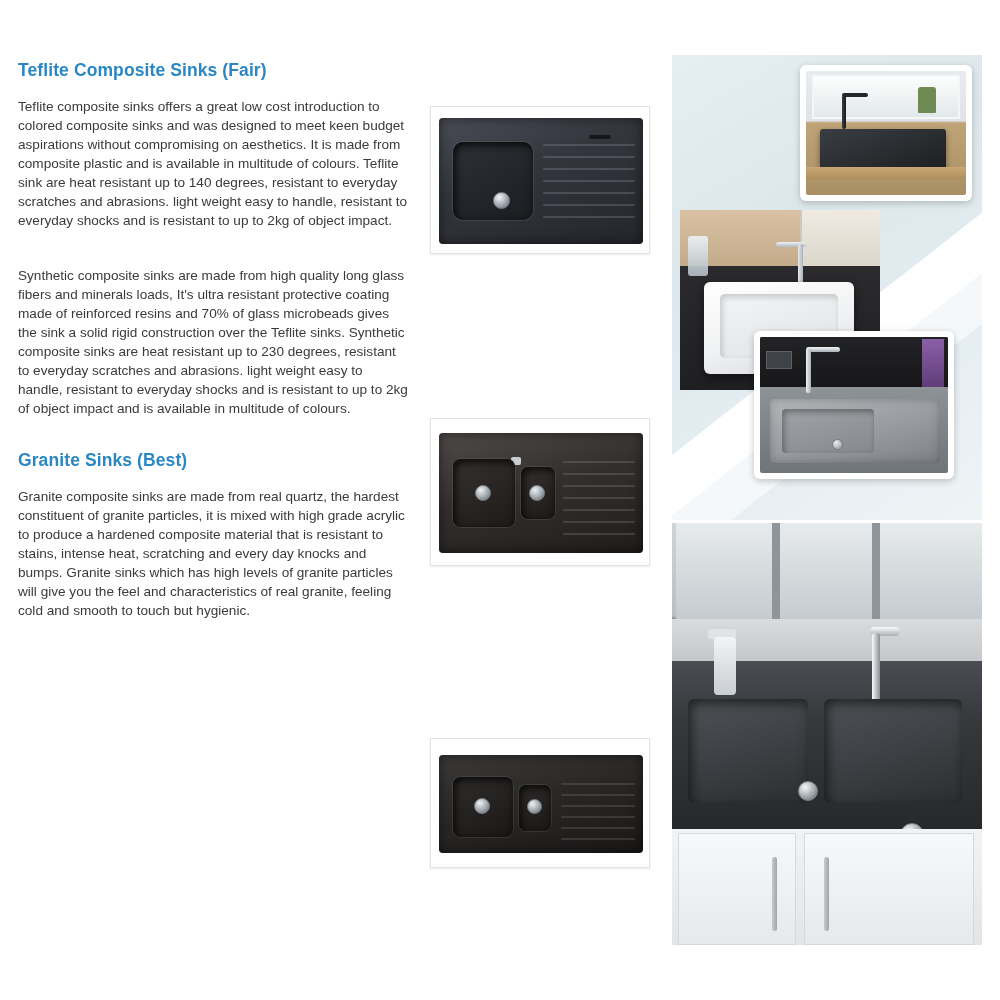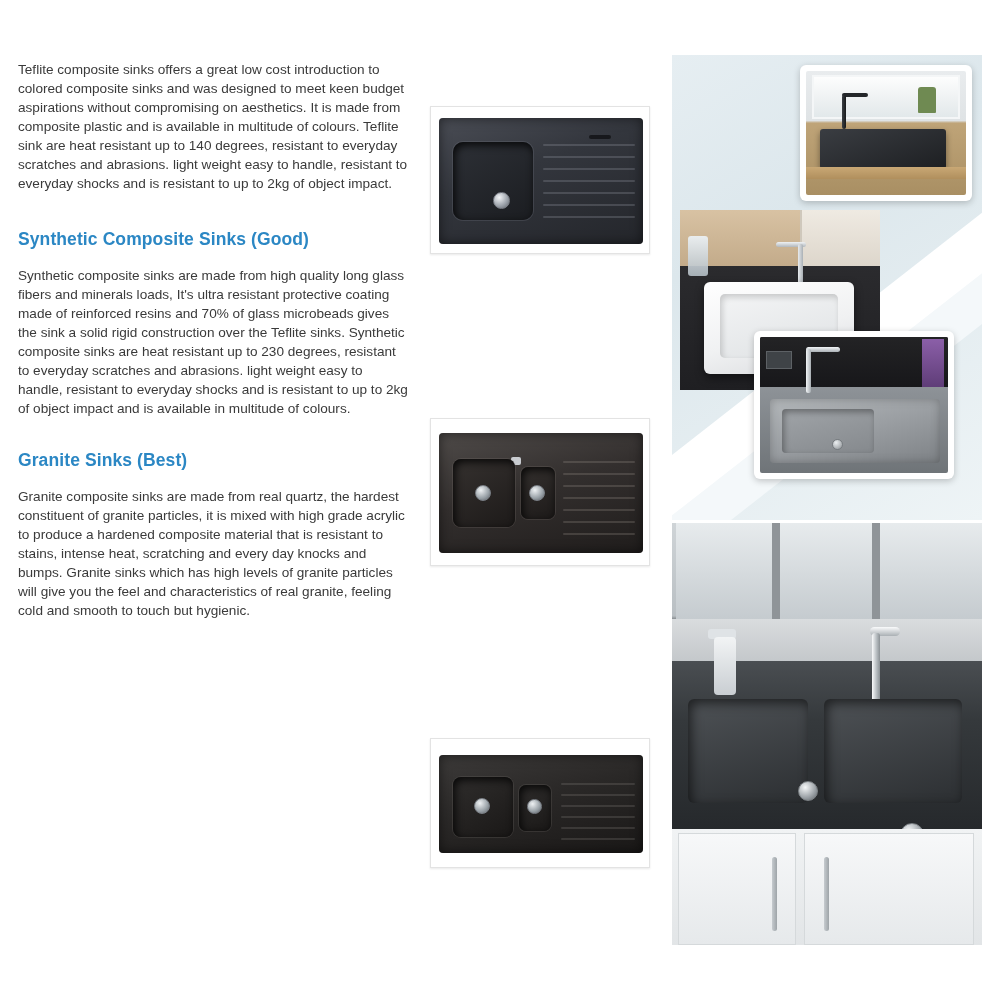--- a/index.html
+++ b/index.html
@@ -414,25 +414,25 @@
   }
 </style>
 </head>
 <body>
 
 <div id="page">
 
   <div class="text-col">
 
     <div class="section">
+      <h2 class="section-title">Teflite Composite Sinks (Fair)</h2>
       <p class="section-body">Teflite composite sinks offers a great low cost introduction to colored composite sinks and was designed to meet keen budget aspirations without compromising on aesthetics. It is made from composite plastic and is available in multitude of colours. Teflite sink are heat resistant up to 140 degrees, resistant to everyday scratches and abrasions. light weight easy to handle, resistant to everyday shocks and is resistant to up to 2kg of object impact.</p>
     </div>
 
     <div class="section" style="margin-top:36px;">
-      <h2 class="section-title">Synthetic Composite Sinks (Good)</h2>
       <p class="section-body">Synthetic composite sinks are made from high quality long glass fibers and minerals loads, It's ultra resistant protective coating made of reinforced resins and 70% of glass microbeads gives the sink a solid rigid construction over the Teflite sinks. Synthetic composite sinks are heat resistant up to 230 degrees, resistant to everyday scratches and abrasions. light weight easy to handle, resistant to everyday shocks and is resistant to up to 2kg of object impact and is available in multitude of colours.</p>
     </div>
 
     <div class="section" style="margin-top:32px;">
       <h2 class="section-title">Granite Sinks (Best)</h2>
       <p class="section-body">Granite composite sinks are made from real quartz, the hardest constituent of granite particles, it is mixed with high grade acrylic to produce a hardened composite material that is resistant to stains, intense heat, scratching and every day knocks and bumps. Granite sinks which has high levels of granite particles will give you the feel and characteristics of real granite, feeling cold and smooth to touch but hygienic.</p>
     </div>
 
   </div>
 

